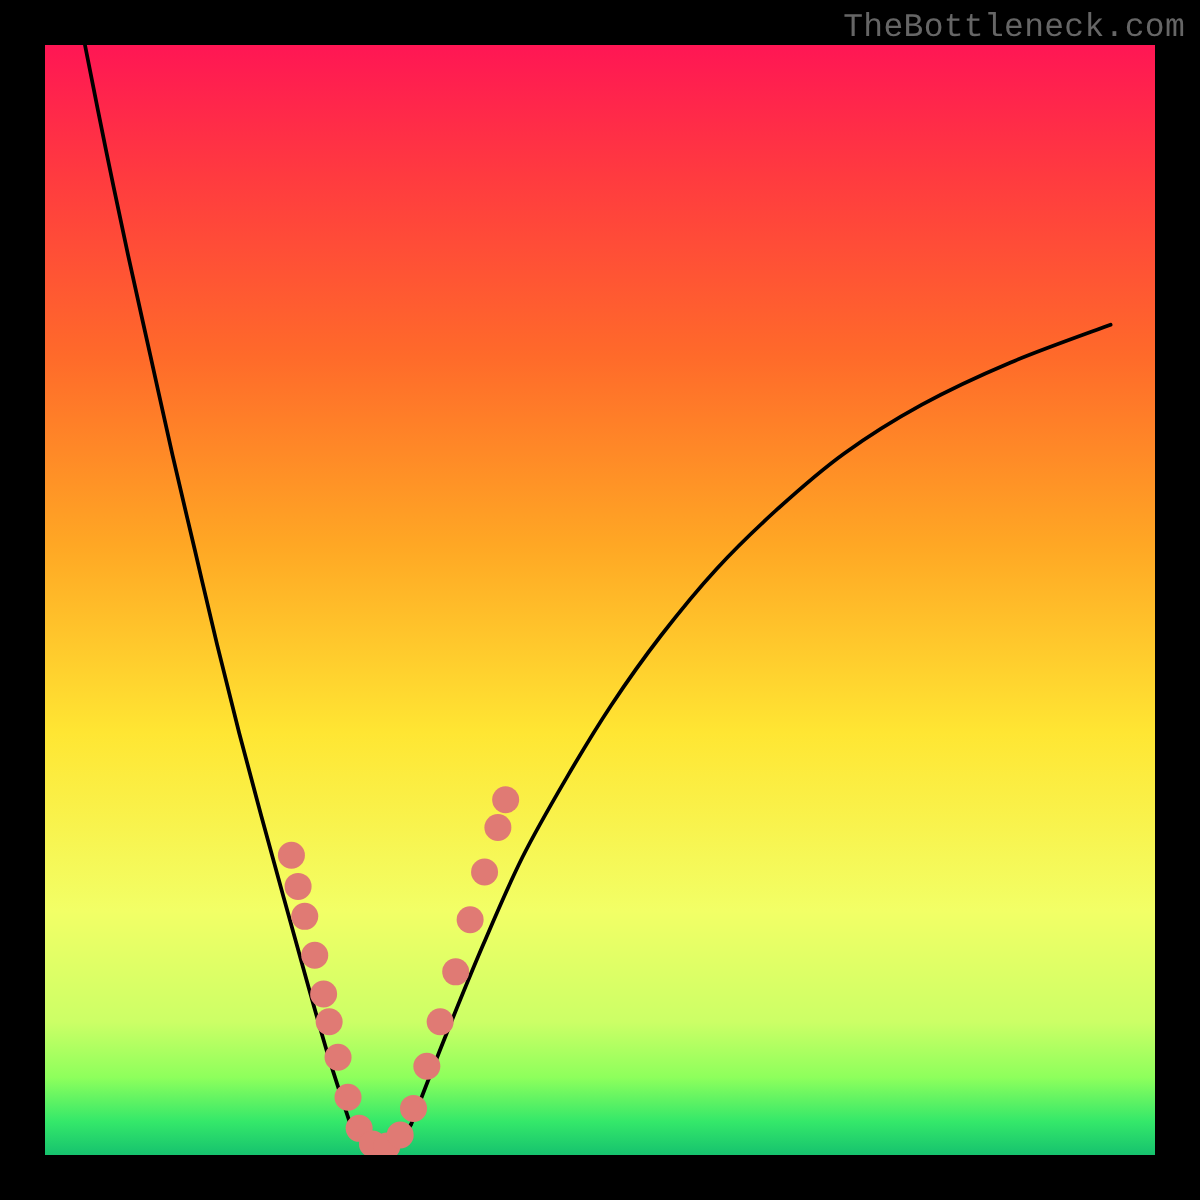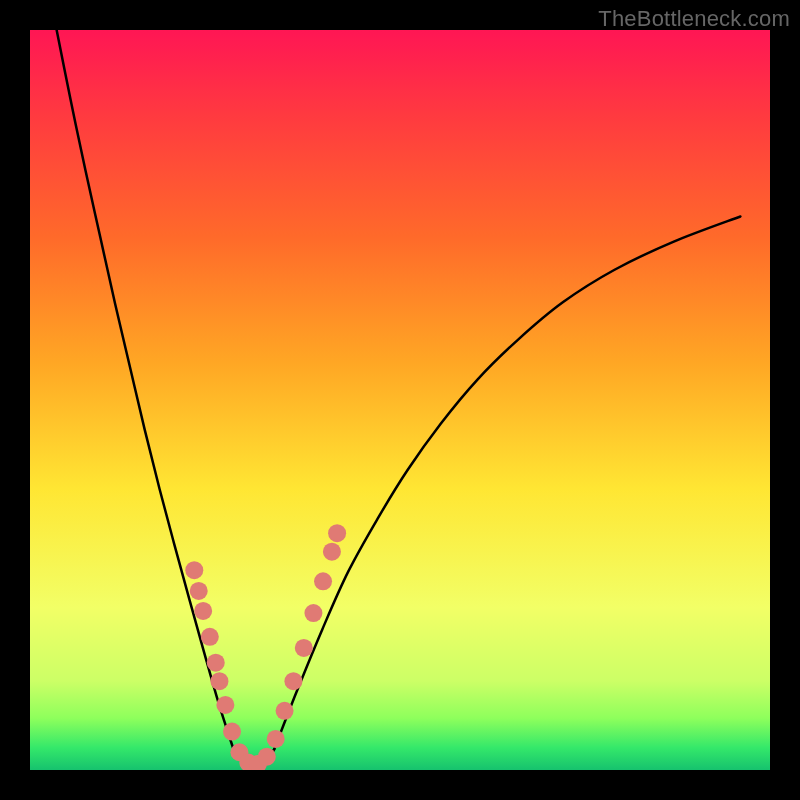--- a/index.html
+++ b/index.html
@@ -9,20 +9,21 @@
     height: 800px;
     background: #000;
     font-family: Arial, Helvetica, sans-serif;
     overflow: hidden;
   }
   .frame {
     position: relative;
     width: 800px;
     height: 800px;
     background: #000;
+    font-family: Liberation Mono, monospace;
   }
   .watermark {
     position: absolute;
     top: 6px;
     right: 10px;
     color: #666;
     font-size: 22px;
     font-weight: 500;
     letter-spacing: 0.2px;
     z-index: 10;

